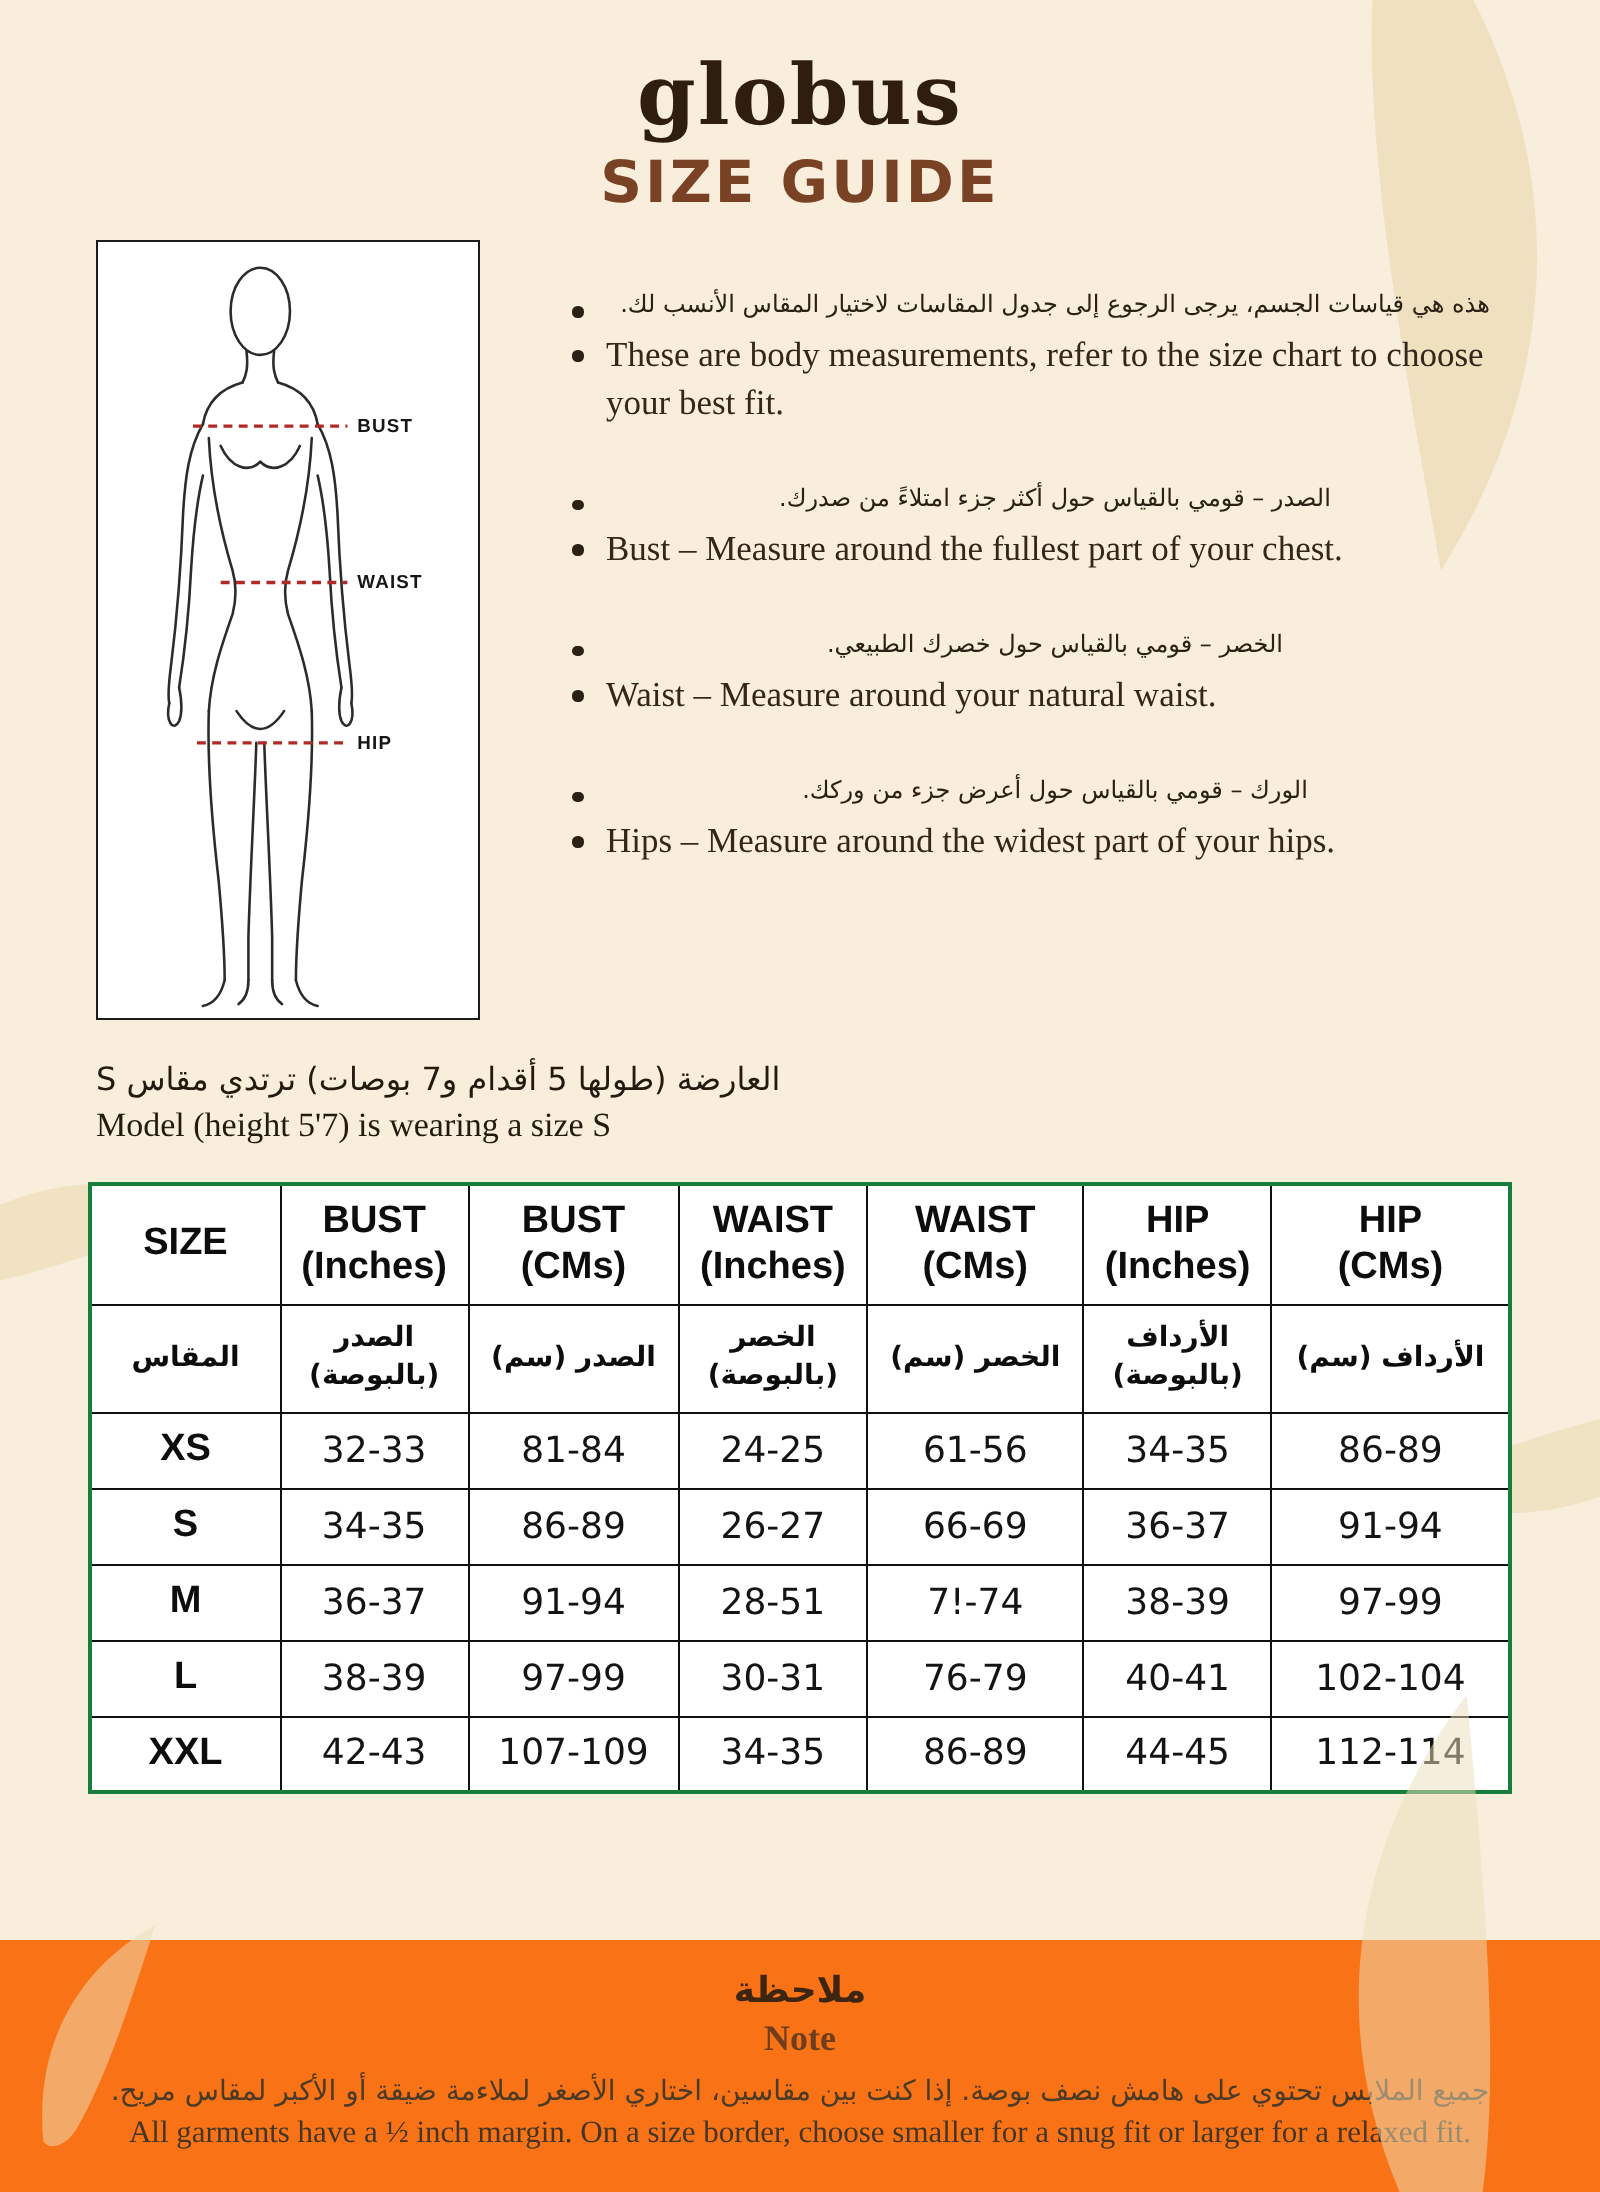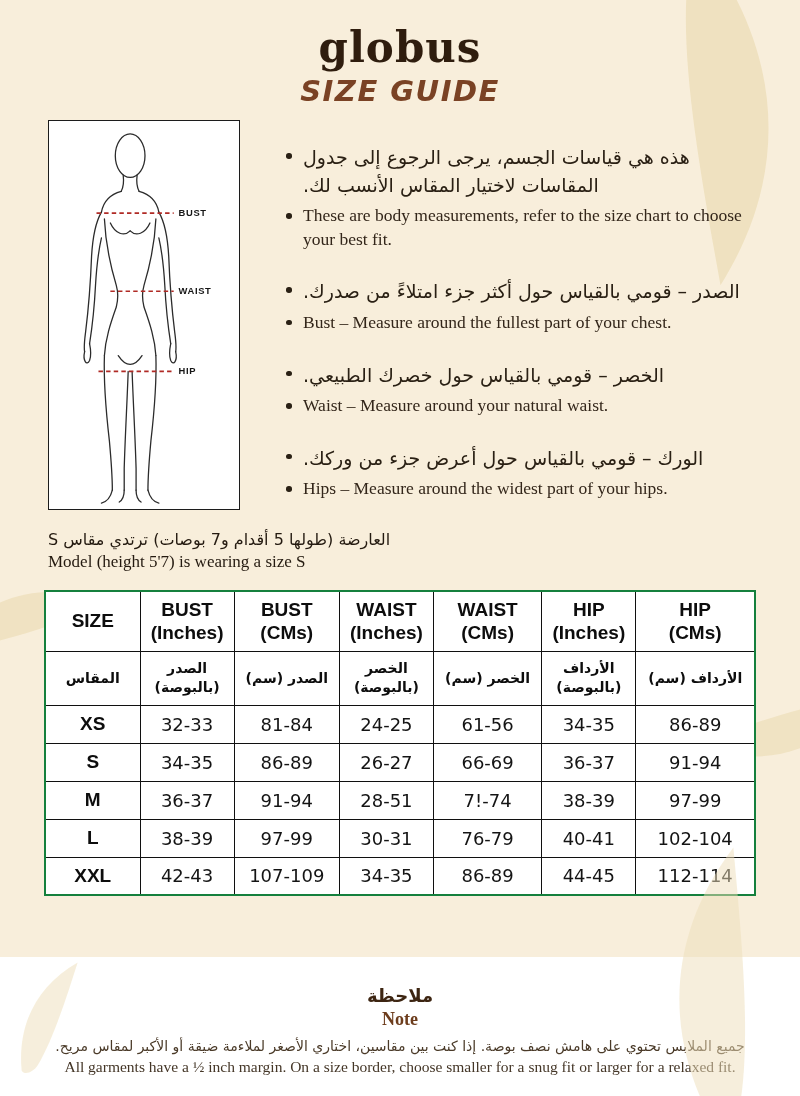--- a/index.html
+++ b/index.html
@@ -15,60 +15,60 @@
   .leaf-tr { top:-14px; right:-26px; width:220px; transform:rotate(140deg); opacity:.8; }
   .leaf-left { top:552px; left:-24px; width:110px; transform:rotate(40deg); opacity:.75; }
   .leaf-right { top:660px; right:-30px; width:110px; transform:rotate(-140deg); opacity:.7; }
   .leaf-br { bottom:-10px; right:-20px; width:190px; transform:rotate(-35deg); opacity:.5; z-index:2; }
   .leaf-bl { bottom:26px; left:8px; width:84px; transform:rotate(-12deg); opacity:.5; z-index:2; }
 
   header { position:relative; z-index:1; text-align:center; padding-top:26px; }
   .logo { font-family:"DejaVu Serif", serif; font-weight:bold; font-size:42px;
           color:#2f1d0e; letter-spacing:1px; line-height:1.05; }
   .page-title { font-family:"DejaVu Sans", sans-serif; font-weight:bold; font-size:29px;
-                color:#7a4224; letter-spacing:1.5px; margin-top:4px;font-style:italic; }
+                color:#7a4224; letter-spacing:1.5px; margin-top:4px; }
 
   .measure-section { position:relative; z-index:1; display:flex; gap:44px; padding:12px 48px 0; }
   .figure-box { width:192px; height:390px; flex-shrink:0; background:#ffffff;
                 border:1.6px solid #1c1c1c; }
   .figure-box svg { display:block; width:100%; height:100%; }
   .body-line { fill:none; stroke:#2b2b2b; stroke-width:1.3; stroke-linecap:round; }
   .measure-line { stroke:#b02a25; stroke-width:1.7; stroke-dasharray:4.5 3.2; fill:none; }
   .fig-label { font-family:"Liberation Sans", sans-serif; font-weight:bold; font-size:9.5px;
                fill:#161616; letter-spacing:.6px; }
 
   .instructions { list-style:none; flex:1; padding-top:24px; }
   .instr-group { margin-bottom:27px; }
   .instr-group:last-child { margin-bottom:0; }
   .instructions li { position:relative; padding-left:19px; margin-bottom:5px; }
   .instructions li::before { content:""; position:absolute; left:2px; top:9px;
       width:5.5px; height:5.5px; border-radius:50%; background:#2a2014; }
-  .li-ar { direction:rtl; text-align:left; font-family:"DejaVu Sans", sans-serif;
-           font-size:19px; color:#2a2014; line-height:1.45; }
+  .li-ar { direction:rtl; text-align:center; font-family:"DejaVu Sans", sans-serif;
+           font-size:12px; color:#2a2014; line-height:1.45; }
   .li-en { font-family:"Liberation Serif", serif; font-size:17.5px; color:#33261a; line-height:1.35; }
 
   .model-note { position:relative; z-index:1; padding:20px 48px 0; }
   .model-ar { direction:rtl; text-align:center; display:inline-block;
               font-family:"DejaVu Sans", sans-serif; font-size:16px; color:#241a10; }
   .model-en { font-family:"Liberation Serif", serif; font-size:17px; color:#241a10; margin-top:3px; }
 
   .table-wrap { position:relative; z-index:1; padding:18px 44px 0; }
   table { width:100%; border-collapse:collapse; background:#ffffff; border:2px solid #15803d; }
   th, td { border:1.8px solid #101010; text-align:center; vertical-align:middle; padding:2px 4px; }
   .h-en { white-space:pre-line; font-family:"Liberation Sans", sans-serif; font-weight:bold;
           font-size:19px; color:#0d0d0d; height:60px; line-height:1.25; }
   .h-ar { white-space:pre-line; direction:rtl; font-family:"DejaVu Sans", sans-serif;
           font-weight:bold; font-size:14px; color:#0d0d0d; height:54px; line-height:1.35; }
   .size-col { width:95px; }
   tbody th { font-family:"Liberation Sans", sans-serif; font-weight:bold; font-size:19px;
              color:#0d0d0d; height:38px; }
   tbody td { font-family:"DejaVu Sans", sans-serif; font-size:18px; color:#141414; height:38px; }
 
   .note-band { position:relative; z-index:1; margin-top:auto; flex-shrink:0;
-               background:#ffffff; text-align:center; padding:28px 28px 20px; }
+               background:#f97316; text-align:center; padding:15px 28px 20px; }
   .note-title-ar { font-family:"DejaVu Sans", sans-serif; font-weight:bold; font-size:18px;
                    color:#3d2512; }
   .note-title-en { font-family:"Liberation Serif", serif; font-weight:bold; font-size:18px;
                    color:#6d3d1d; margin-top:3px; }
   .note-body-ar { direction:rtl; font-family:"DejaVu Sans", sans-serif; font-size:14px;
                   color:#4a3a28; margin-top:8px; }
   .note-body-en { font-family:"Liberation Serif", serif; font-size:15.5px; color:#443627;
                   margin-top:4px; }
 </style>
 </head>

